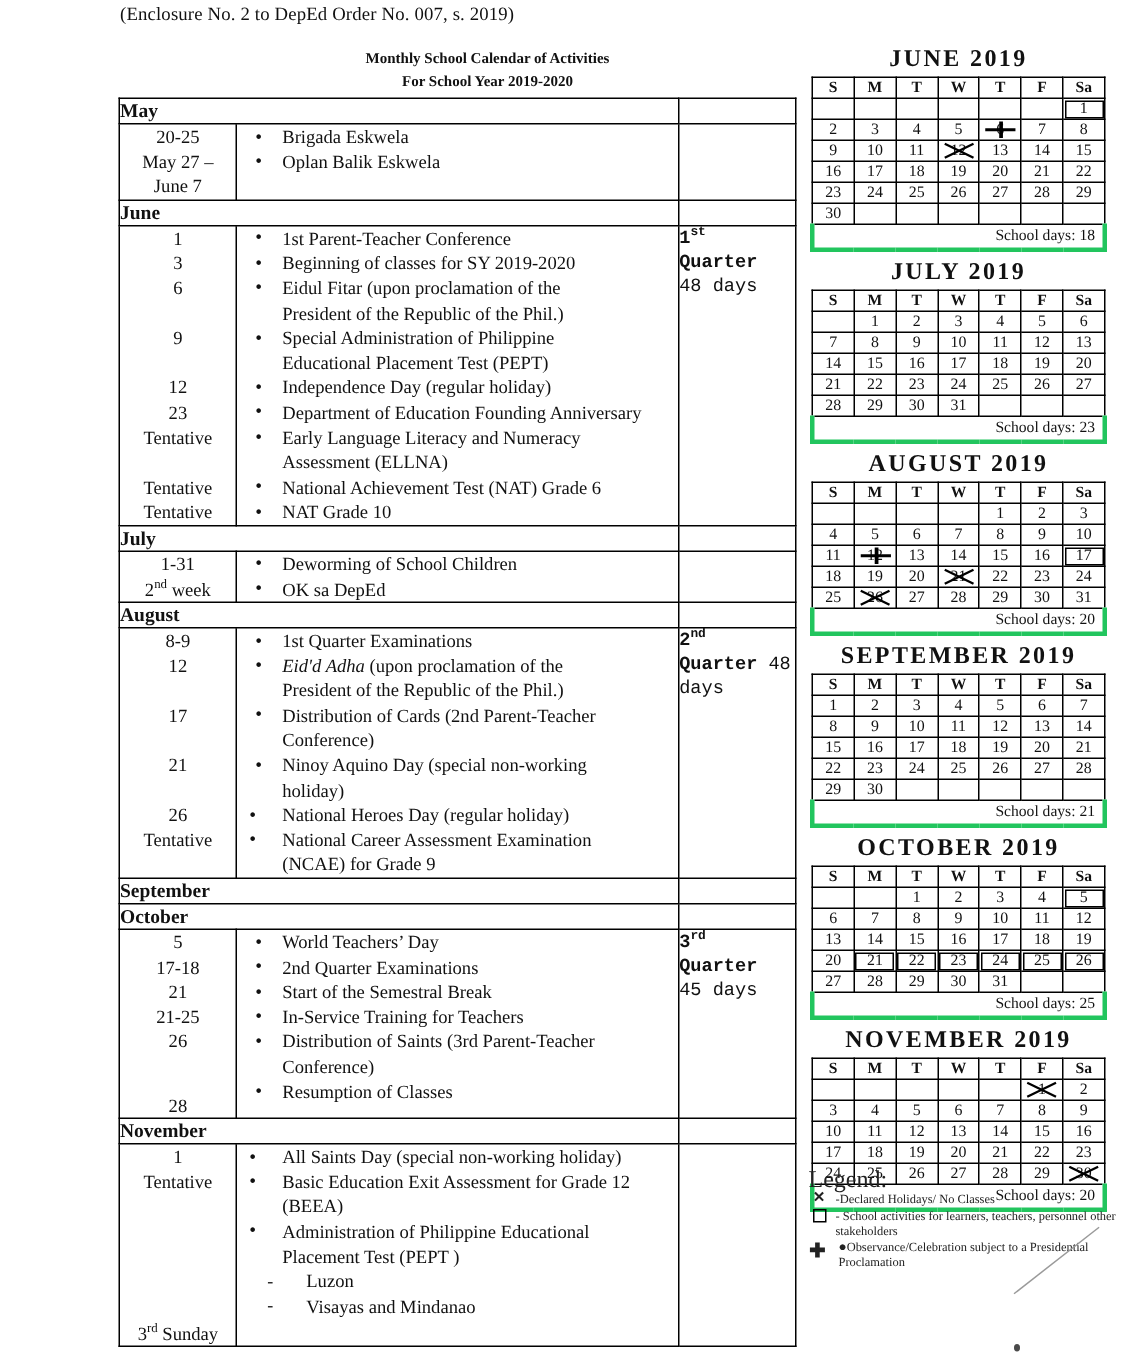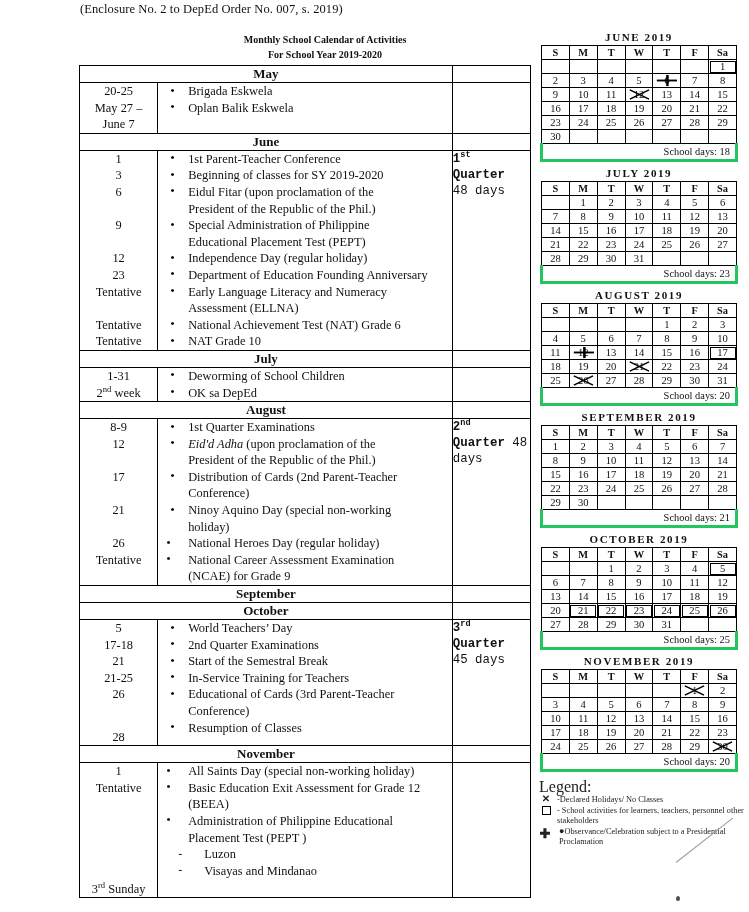--- a/index.html
+++ b/index.html
@@ -30,21 +30,21 @@
     border:1px solid #000;vertical-align:top;padding:0;
   }
   .c-month{width:78px;}
   .c-act{width:294px;}
   .c-qtr{width:78px;}
   th.hd{
     text-align:center;font-weight:bold;font-size:14px;padding:4px 0 5px;
     vertical-align:middle;
   }
   td.monthband{
-    font-weight:bold;font-size:13px;padding:1px 0 1px 4px;text-align:center;
+    font-weight:bold;font-size:13px;padding:1px 0 1px 4px;
   }
   td.mcell{
     text-align:center;padding:2px 2px 3px;line-height:16.6px;font-size:12.4px;
   }
   td.acell{padding:2px 3px 3px 0;}
   td.qcell{padding:3px 4px;line-height:16px;font-size:12.4px;font-family:Liberation Mono, monospace;}
   td.qcell .q1{font-weight:bold;}
   ul.acts{margin:0;padding:0;list-style:none;}
   ul.acts li{
     position:relative;padding-left:30px;line-height:16.6px;margin:0;
@@ -57,21 +57,21 @@
   ul.acts li.dash{padding-left:46px;font-family:Liberation Serif, serif;}
   ul.acts li.nb:before{content:"";}
   .ital{font-style:italic;}
   sup{font-size:8.6px;vertical-align:super;line-height:0;}
   .spacer{display:block;height:9px;}
 
   
   .cals{position:absolute;left:535px;top:30px;width:208px;}
   .calbox{position:relative;margin-bottom:4px;}
   .caltitle{
-    text-align:center;font-weight:bold;font-size:11px;letter-spacing:1.6px;
+    text-align:center;font-weight:bold;font-size:16px;letter-spacing:1.6px;
     padding:1px 0 2px;
   }
   table.cal{
     border-collapse:collapse;width:198px;margin:0 auto;table-layout:fixed;
     font-size:10.6px;
   }
   table.cal td,table.cal th{
     border:1px solid #000;height:13px;text-align:center;padding:0;
     font-weight:normal;line-height:13px;position:relative;
   }
@@ -261,21 +261,21 @@
               <div>&nbsp;</div>
               <span class="spacer"></span>
               <div>28</div>
             </td>
             <td class="acell">
               <ul class="acts">
                 <li>World Teachers’ Day</li>
                 <li>2nd Quarter Examinations</li>
                 <li>Start of the Semestral Break</li>
                 <li>In-Service Training for Teachers</li>
-                <li>Educational of Cards (3rd Parent-Teacher</li>
+                <li>Distribution of Saints (3rd Parent-Teacher</li>
                 <li class="nb">Conference)</li>
                 <li>Resumption of Classes</li>
               </ul>
             </td>
             <td class="qcell">
               <div class="q1">3<sup>rd</sup> Quarter</div>
               <div>45 days</div>
             </td>
           </tr>
           <tr>

